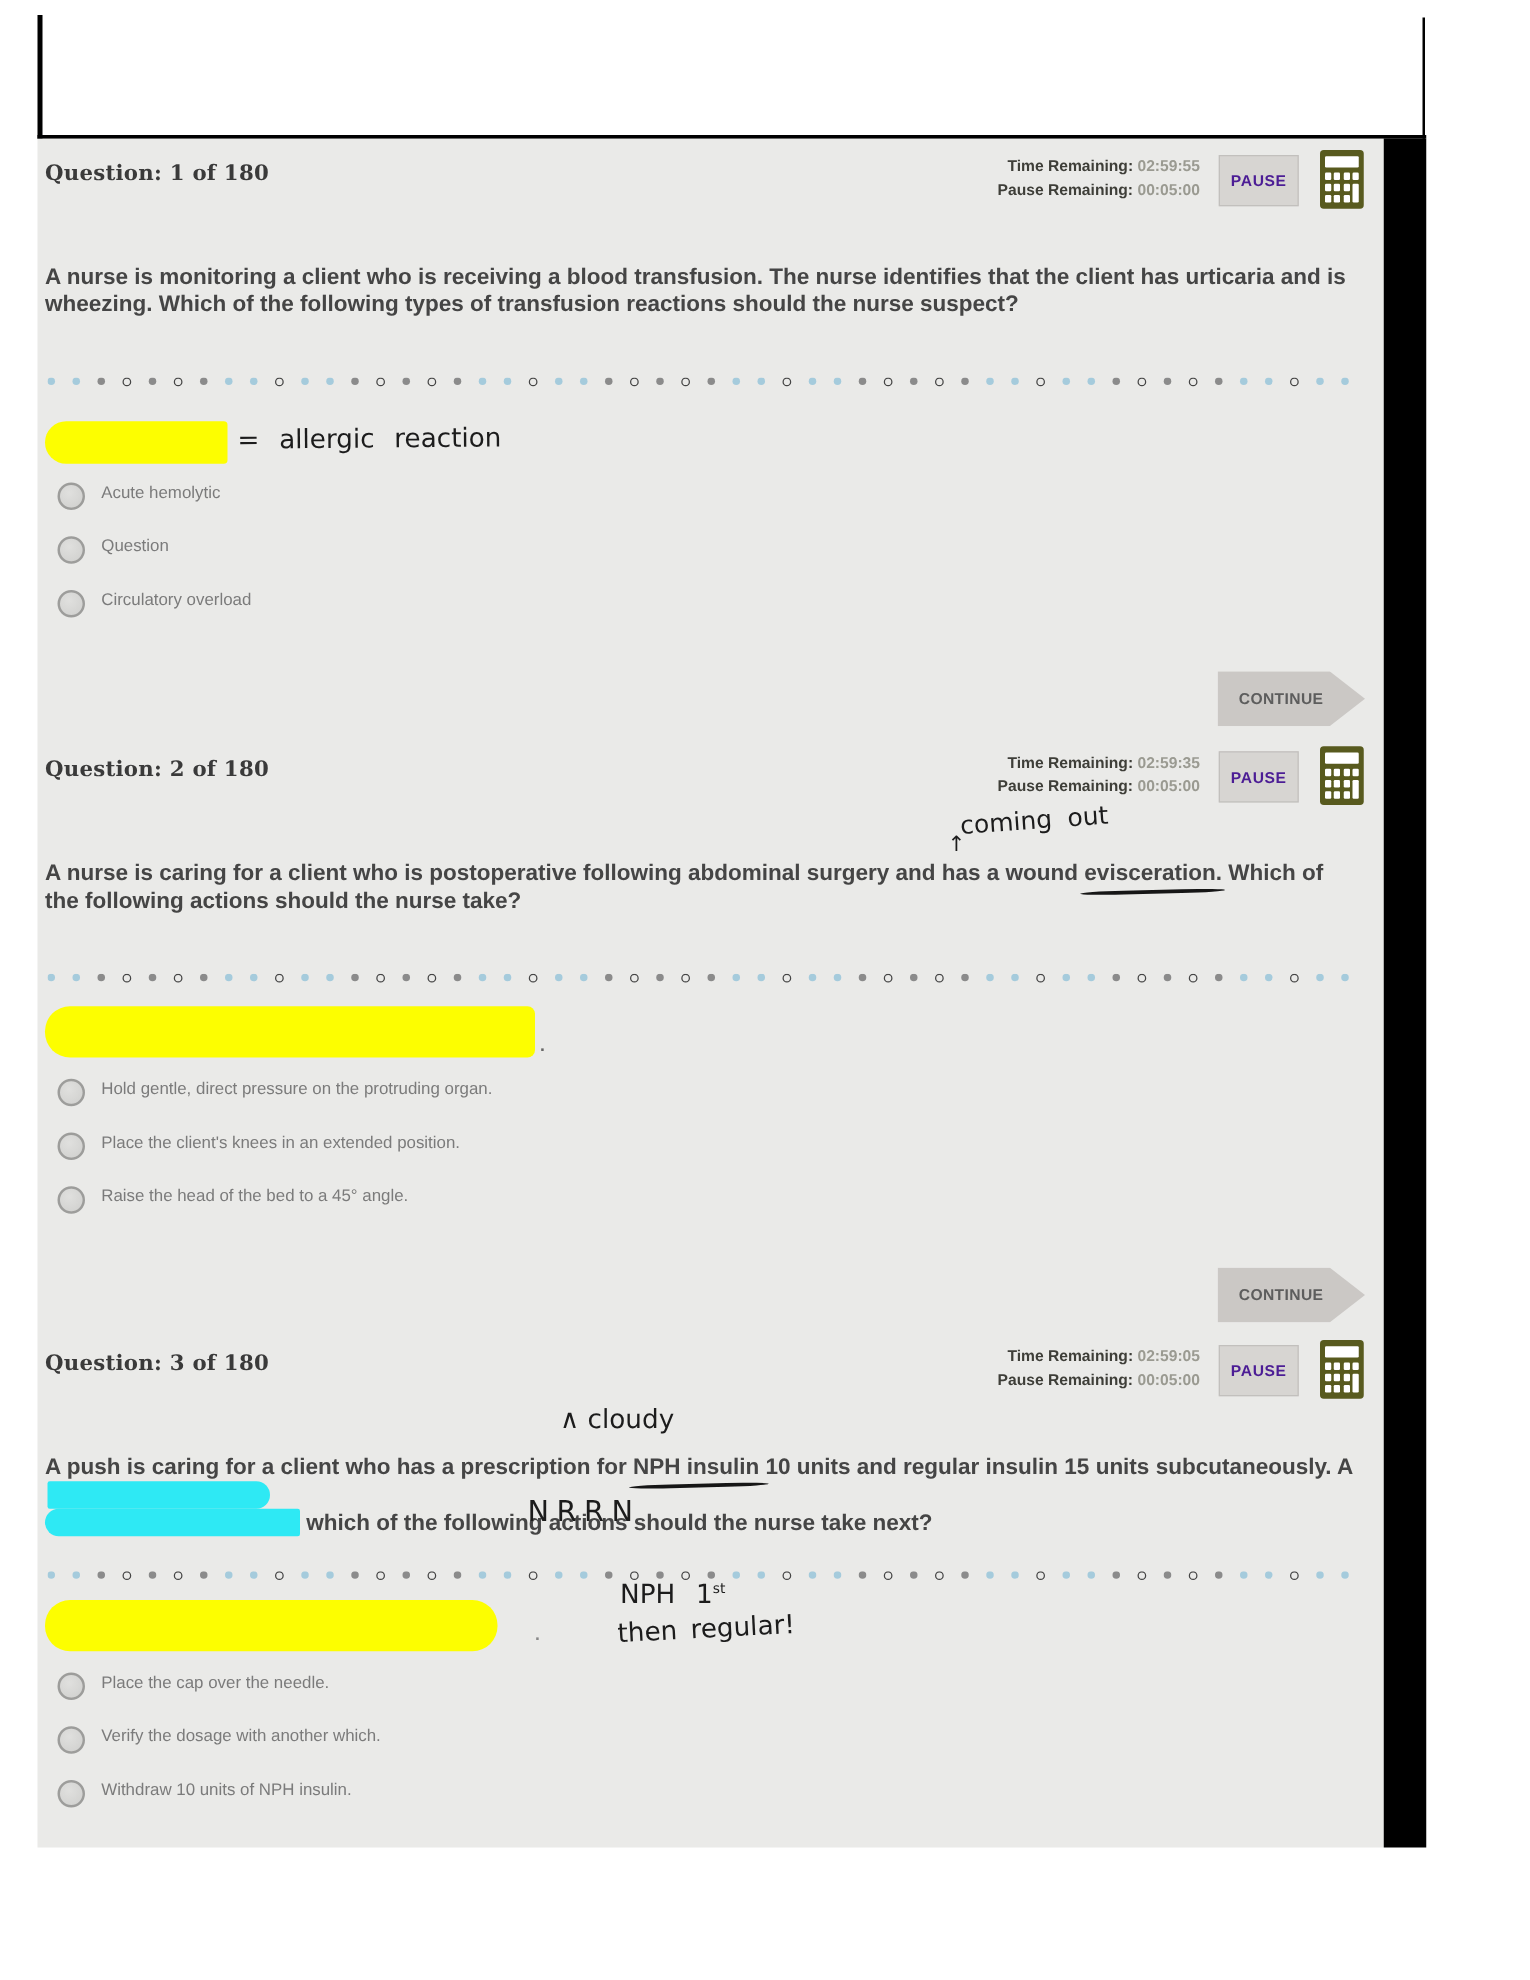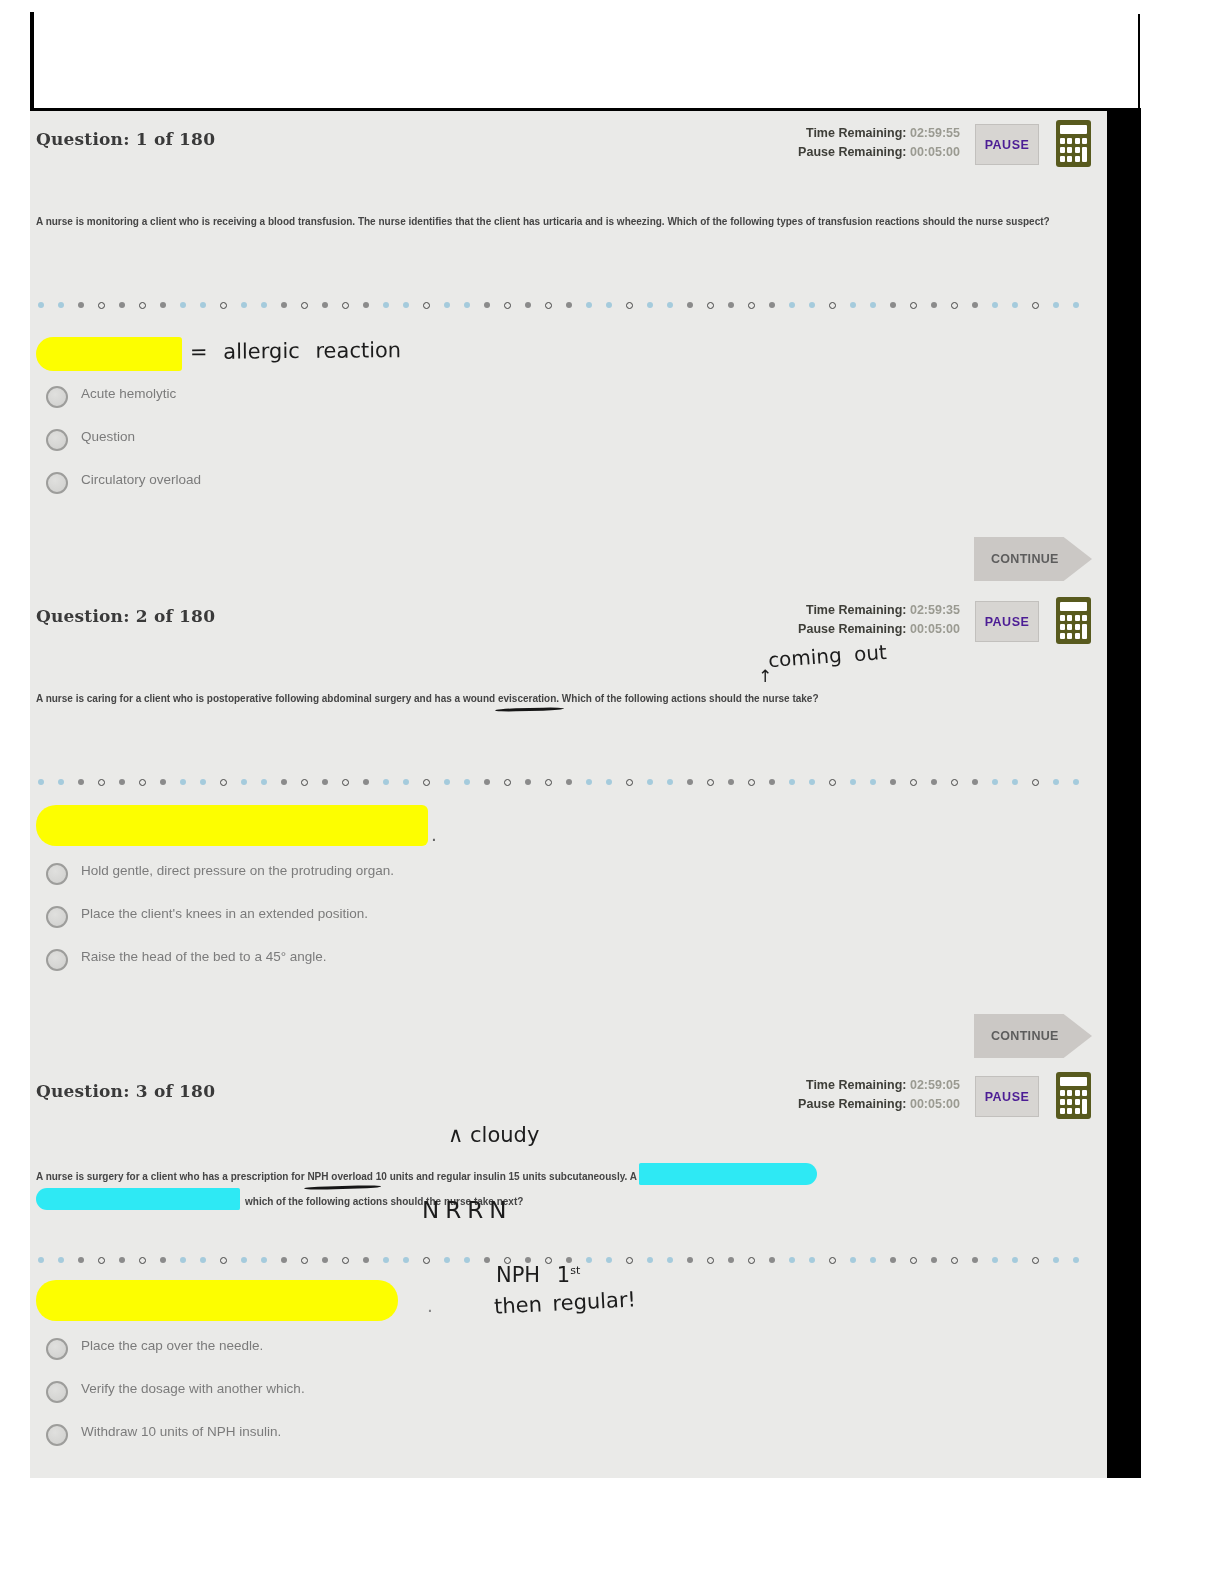--- a/index.html
+++ b/index.html
@@ -31,21 +31,21 @@
               letter-spacing:0.5px; font-family:inherit; cursor:pointer; }
 
   .calc { position:absolute; left:1026px; top:9px; width:35px; height:47px; background:#585a1e;
           border-radius:3px; padding:5px 4px 4px 4px; box-sizing:border-box; cursor:pointer; }
   .calc-screen { width:100%; height:9px; background:#fff; border-radius:1px; margin-bottom:4px; }
   .calc-keys { display:grid; grid-template-columns:repeat(4,1fr); grid-template-rows:repeat(3,1fr);
                gap:2.5px; height:24px; }
   .calc-key { background:#fff; border-radius:1px; }
   .calc-key.tall { grid-column:4; grid-row:2/4; }
 
-  .stem { position:absolute; left:6px; top:100px; width:1050px; margin:0; font-size:10px;
+  .stem { position:absolute; left:6px; top:100px; width:1050px; margin:0; font-size:18px;
           font-weight:bold; color:#454545; line-height:21.5px; }
 
   .hand-u { position:relative; }
   .hand-u::after { content:""; position:absolute; left:-3px; right:-8px; bottom:-6px; height:2.5px;
                    background:#161616; border-radius:50%/100%; transform:rotate(-1.5deg); }
 
   .dots { position:absolute; left:8px; top:191px; width:1052px; height:9px; overflow:hidden; white-space:nowrap; }
   #q3 .dots { top:194px; }
   .dot { display:inline-block; width:6px; height:6px; border-radius:50%; margin-right:14px; vertical-align:top; }
   .dot-blue { background:#a5cbdc; }
@@ -199,21 +199,21 @@
           <span class="calc-key"></span>
             <span class="calc-key"></span>
             <span class="calc-key"></span>
           <span class="calc-key tall"></span>
           <span class="calc-key"></span>
             <span class="calc-key"></span>
             <span class="calc-key"></span>
         </div>
       </div>
       <div class="hw hw-cloudy">∧ cloudy</div>
-      <p class="stem"><span>A nurse is surgery for a client who has a prescription for </span><span class="hand-u">NPH overload</span><span> 10 units and regular insulin 15 units subcutaneously. A</span><span class="hl-cyan cyan-1"></span><br><span class="hl-cyan cyan-2"></span><span>which of the following actions should the nurse take next?</span></p>
+      <p class="stem"><span>A push is caring for a client who has a prescription for </span><span class="hand-u">NPH insulin</span><span> 10 units and regular insulin 15 units subcutaneously. A</span><span class="hl-cyan cyan-1"></span><br><span class="hl-cyan cyan-2"></span><span>which of the following actions should the nurse take next?</span></p>
       <div class="hw hw-nrrn">NRRN</div>
       <div class="dots"><span class="dot dot-blue"></span><span class="dot dot-blue"></span><span class="dot dot-gray"></span><span class="dot dot-ring"></span><span class="dot dot-gray"></span><span class="dot dot-ring"></span><span class="dot dot-gray"></span><span class="dot dot-blue"></span><span class="dot dot-blue"></span><span class="dot dot-ring"></span><span class="dot dot-blue"></span><span class="dot dot-blue"></span><span class="dot dot-gray"></span><span class="dot dot-ring"></span><span class="dot dot-gray"></span><span class="dot dot-ring"></span><span class="dot dot-gray"></span><span class="dot dot-blue"></span><span class="dot dot-blue"></span><span class="dot dot-ring"></span><span class="dot dot-blue"></span><span class="dot dot-blue"></span><span class="dot dot-gray"></span><span class="dot dot-ring"></span><span class="dot dot-gray"></span><span class="dot dot-ring"></span><span class="dot dot-gray"></span><span class="dot dot-blue"></span><span class="dot dot-blue"></span><span class="dot dot-ring"></span><span class="dot dot-blue"></span><span class="dot dot-blue"></span><span class="dot dot-gray"></span><span class="dot dot-ring"></span><span class="dot dot-gray"></span><span class="dot dot-ring"></span><span class="dot dot-gray"></span><span class="dot dot-blue"></span><span class="dot dot-blue"></span><span class="dot dot-ring"></span><span class="dot dot-blue"></span><span class="dot dot-blue"></span><span class="dot dot-gray"></span><span class="dot dot-ring"></span><span class="dot dot-gray"></span><span class="dot dot-ring"></span><span class="dot dot-gray"></span><span class="dot dot-blue"></span><span class="dot dot-blue"></span><span class="dot dot-ring"></span><span class="dot dot-blue"></span><span class="dot dot-blue"></span></div>
       <div class="hl-yellow"></div>
       <span class="tail-dot">.</span>
       <div class="hw hw-nph"><span>NPH 1</span><sup>st</sup></div>
       <div class="hw hw-then">then regular!</div>
       <div class="option opt-0">
         <span class="radio"></span>
         <span class="opt-label">Place the cap over the needle.</span>
       </div>

